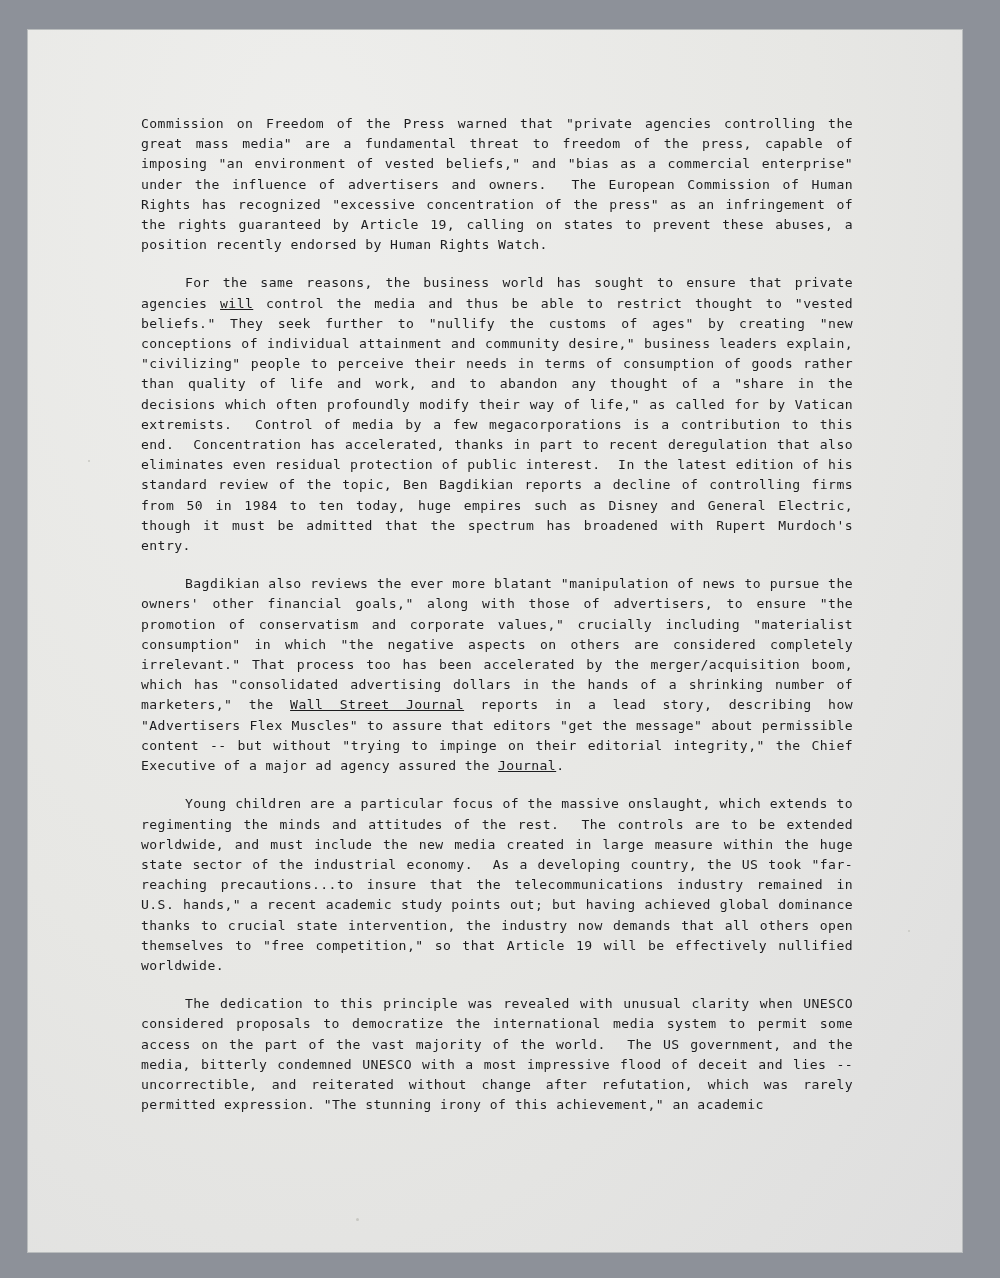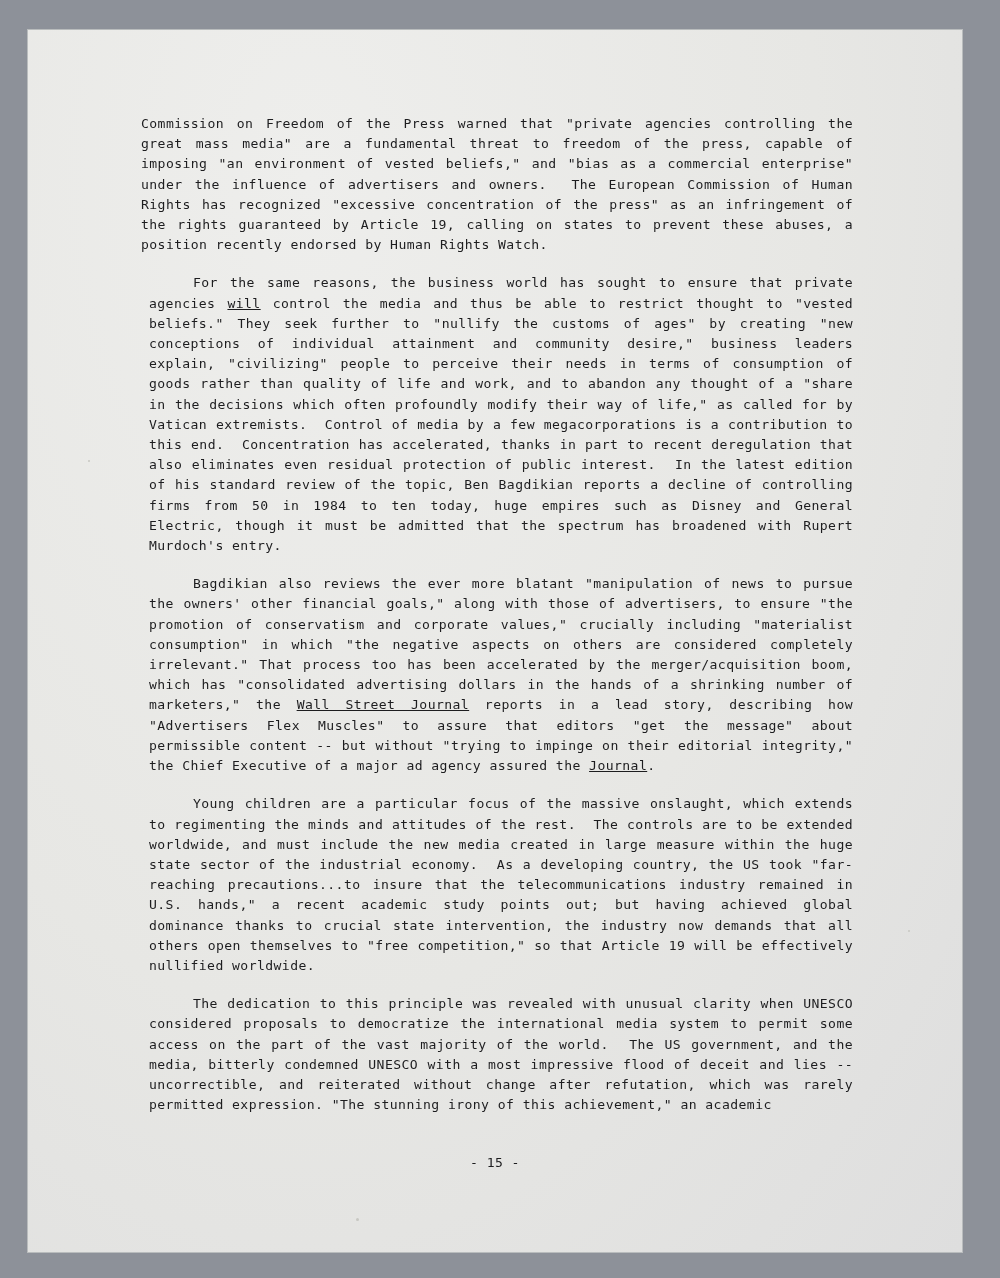--- a/index.html
+++ b/index.html
@@ -41,21 +41,20 @@
     margin: 0 0 18px 0;
     font-size: 13.1px;
     line-height: 20.2px;
     letter-spacing: 0.42px;
     color: #1d1d1f;
     text-align: justify;
     white-space: pre-wrap;
   }
   p.indent {
     text-indent: 44px;
-    margin-left: 8px;
   }
   .u {
     text-decoration: underline;
   }
   #page-number {
     position: absolute;
     left: 0;
     right: 0;
     top: 1125px;
     text-align: center;
@@ -80,15 +79,14 @@
     <div class="speck" style="left:880px;top:900px;width:2px;height:2px;"></div>
 
     <div id="text-column">
         <p><span>Commission on Freedom of the Press warned that "private agencies controlling the great mass media" are a fundamental threat to freedom of the press, capable of imposing "an environment of vested beliefs," and "bias as a commercial enterprise" under the influence of advertisers and owners.  The European Commission of Human Rights has recognized "excessive concentration of the press" as an infringement of the rights guaranteed by Article 19, calling on states to prevent these abuses, a position recently endorsed by Human Rights Watch.</span></p>
         <p class="indent"><span>For the same reasons, the business world has sought to ensure that private agencies </span><span class="u">will</span><span> control the media and thus be able to restrict thought to "vested beliefs." They seek further to "nullify the customs of ages" by creating "new conceptions of individual attainment and community desire," business leaders explain, "civilizing" people to perceive their needs in terms of consumption of goods rather than quality of life and work, and to abandon any thought of a "share in the decisions which often profoundly modify their way of life," as called for by Vatican extremists.  Control of media by a few megacorporations is a contribution to this end.  Concentration has accelerated, thanks in part to recent deregulation that also eliminates even residual protection of public interest.  In the latest edition of his standard review of the topic, Ben Bagdikian reports a decline of controlling firms from 50 in 1984 to ten today, huge empires such as Disney and General Electric, though it must be admitted that the spectrum has broadened with Rupert Murdoch's entry.</span></p>
         <p class="indent"><span>Bagdikian also reviews the ever more blatant "manipulation of news to pursue the owners' other financial goals," along with those of advertisers, to ensure "the promotion of conservatism and corporate values," crucially including "materialist consumption" in which "the negative aspects on others are considered completely irrelevant." That process too has been accelerated by the merger/acquisition boom, which has "consolidated advertising dollars in the hands of a shrinking number of marketers," the </span><span class="u">Wall Street Journal</span><span> reports in a lead story, describing how "Advertisers Flex Muscles" to assure that editors "get the message" about permissible content -- but without "trying to impinge on their editorial integrity," the Chief Executive of a major ad agency assured the </span><span class="u">Journal</span><span>.</span></p>
         <p class="indent"><span>Young children are a particular focus of the massive onslaught, which extends to regimenting the minds and attitudes of the rest.  The controls are to be extended worldwide, and must include the new media created in large measure within the huge state sector of the industrial economy.  As a developing country, the US took "far-reaching precautions...to insure that the telecommunications industry remained in U.S. hands," a recent academic study points out; but having achieved global dominance thanks to crucial state intervention, the industry now demands that all others open themselves to "free competition," so that Article 19 will be effectively nullified worldwide.</span></p>
         <p class="indent"><span>The dedication to this principle was revealed with unusual clarity when UNESCO considered proposals to democratize the international media system to permit some access on the part of the vast majority of the world.  The US government, and the media, bitterly condemned UNESCO with a most impressive flood of deceit and lies -- uncorrectible, and reiterated without change after refutation, which was rarely permitted expression. "The stunning irony of this achievement," an academic</span></p>
       </div>
 
-    <div id="page-number">- 15 -</div>
   </div>
 </div>
 
 </body></html>

